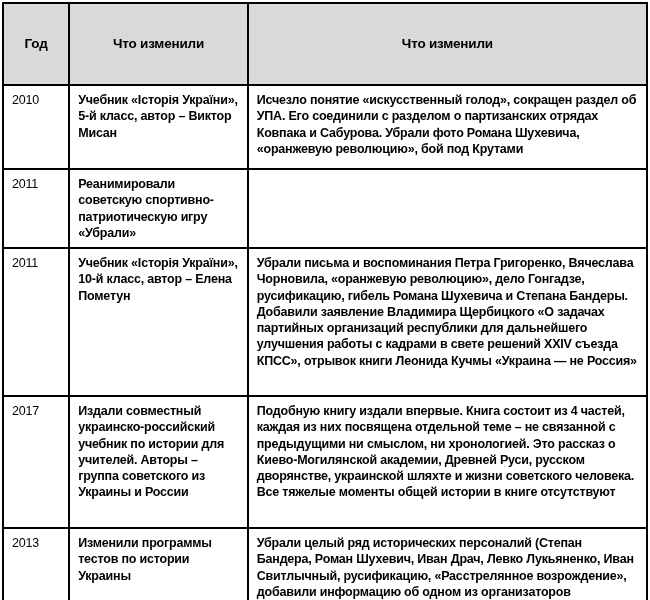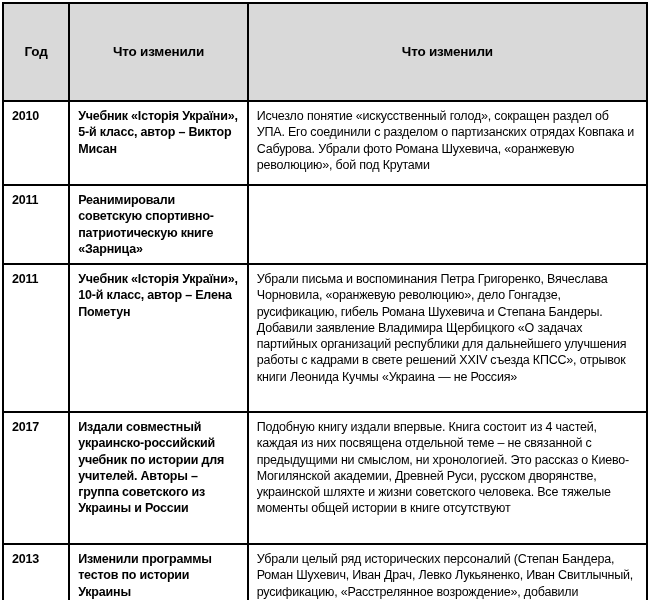--- a/index.html
+++ b/index.html
@@ -33,34 +33,34 @@
     letter-spacing: -0.2px;
     overflow: hidden;
   }
   .history-table thead th {
     background: #d9d9d9;
     font-weight: bold;
     font-size: 13.5px;
     text-align: center;
     vertical-align: middle;
     height: 56px;
-    padding: 20px;
+    padding: 12px;
   }
   .cell-year {
-    font-weight: bold;
+    font-weight: normal;
     font-size: 13.5px;
     letter-spacing: 0.5px;
     border-radius: 31px;
   }
   .cell-change {
     font-weight: bold;
     font-size: 13px;
   }
   .cell-detail {
-    font-weight: normal;
+    font-weight: bold;
   }
   tr.row-1 td { height: 70px;  }
   tr.row-2 td { height: 56px;  }
   tr.row-3 td { height: 134px; }
   tr.row-4 td { height: 118px; }
   tr.row-5 td { height: 90px;  }
 </style>
 </head>
 <body>
 
@@ -78,21 +78,21 @@
     </tr>
   </thead>
   <tbody>
     <tr class="row-1">
       <td class="cell-year">2010</td>
       <td class="cell-change">Учебник «Історія України», 5-й класс, автор – Виктор Мисан</td>
       <td class="cell-detail">Исчезло понятие «искусственный голод», сокращен раздел об УПА. Его соединили с разделом о партизанских отрядах Ковпака и Сабурова. Убрали фото Романа Шухевича, «оранжевую революцию», бой под Крутами</td>
     </tr>
     <tr class="row-2">
       <td class="cell-year">2011</td>
-      <td class="cell-change">Реанимировали советскую спортивно-патриотическую книге «Зарница»</td>
+      <td class="cell-change">Реанимировали советскую спортивно-патриотическую игру «Убрали»</td>
       <td class="cell-detail"></td>
     </tr>
     <tr class="row-3">
       <td class="cell-year">2011</td>
       <td class="cell-change">Учебник «Історія України», 10-й класс, автор – Елена Пометун</td>
       <td class="cell-detail">Убрали письма и воспоминания Петра Григоренко, Вячеслава Чорновила, «оранжевую революцию», дело Гонгадзе, русификацию, гибель Романа Шухевича и Степана Бандеры. Добавили заявление Владимира Щербицкого «О задачах партийных организаций республики для дальнейшего улучшения работы с кадрами в свете решений XXIV съезда КПСС», отрывок книги Леонида Кучмы «Украина — не Россия»</td>
     </tr>
     <tr class="row-4">
       <td class="cell-year">2017</td>
       <td class="cell-change">Издали совместный украинско-российский учебник по истории для учителей. Авторы – группа советского из Украины и России</td>

